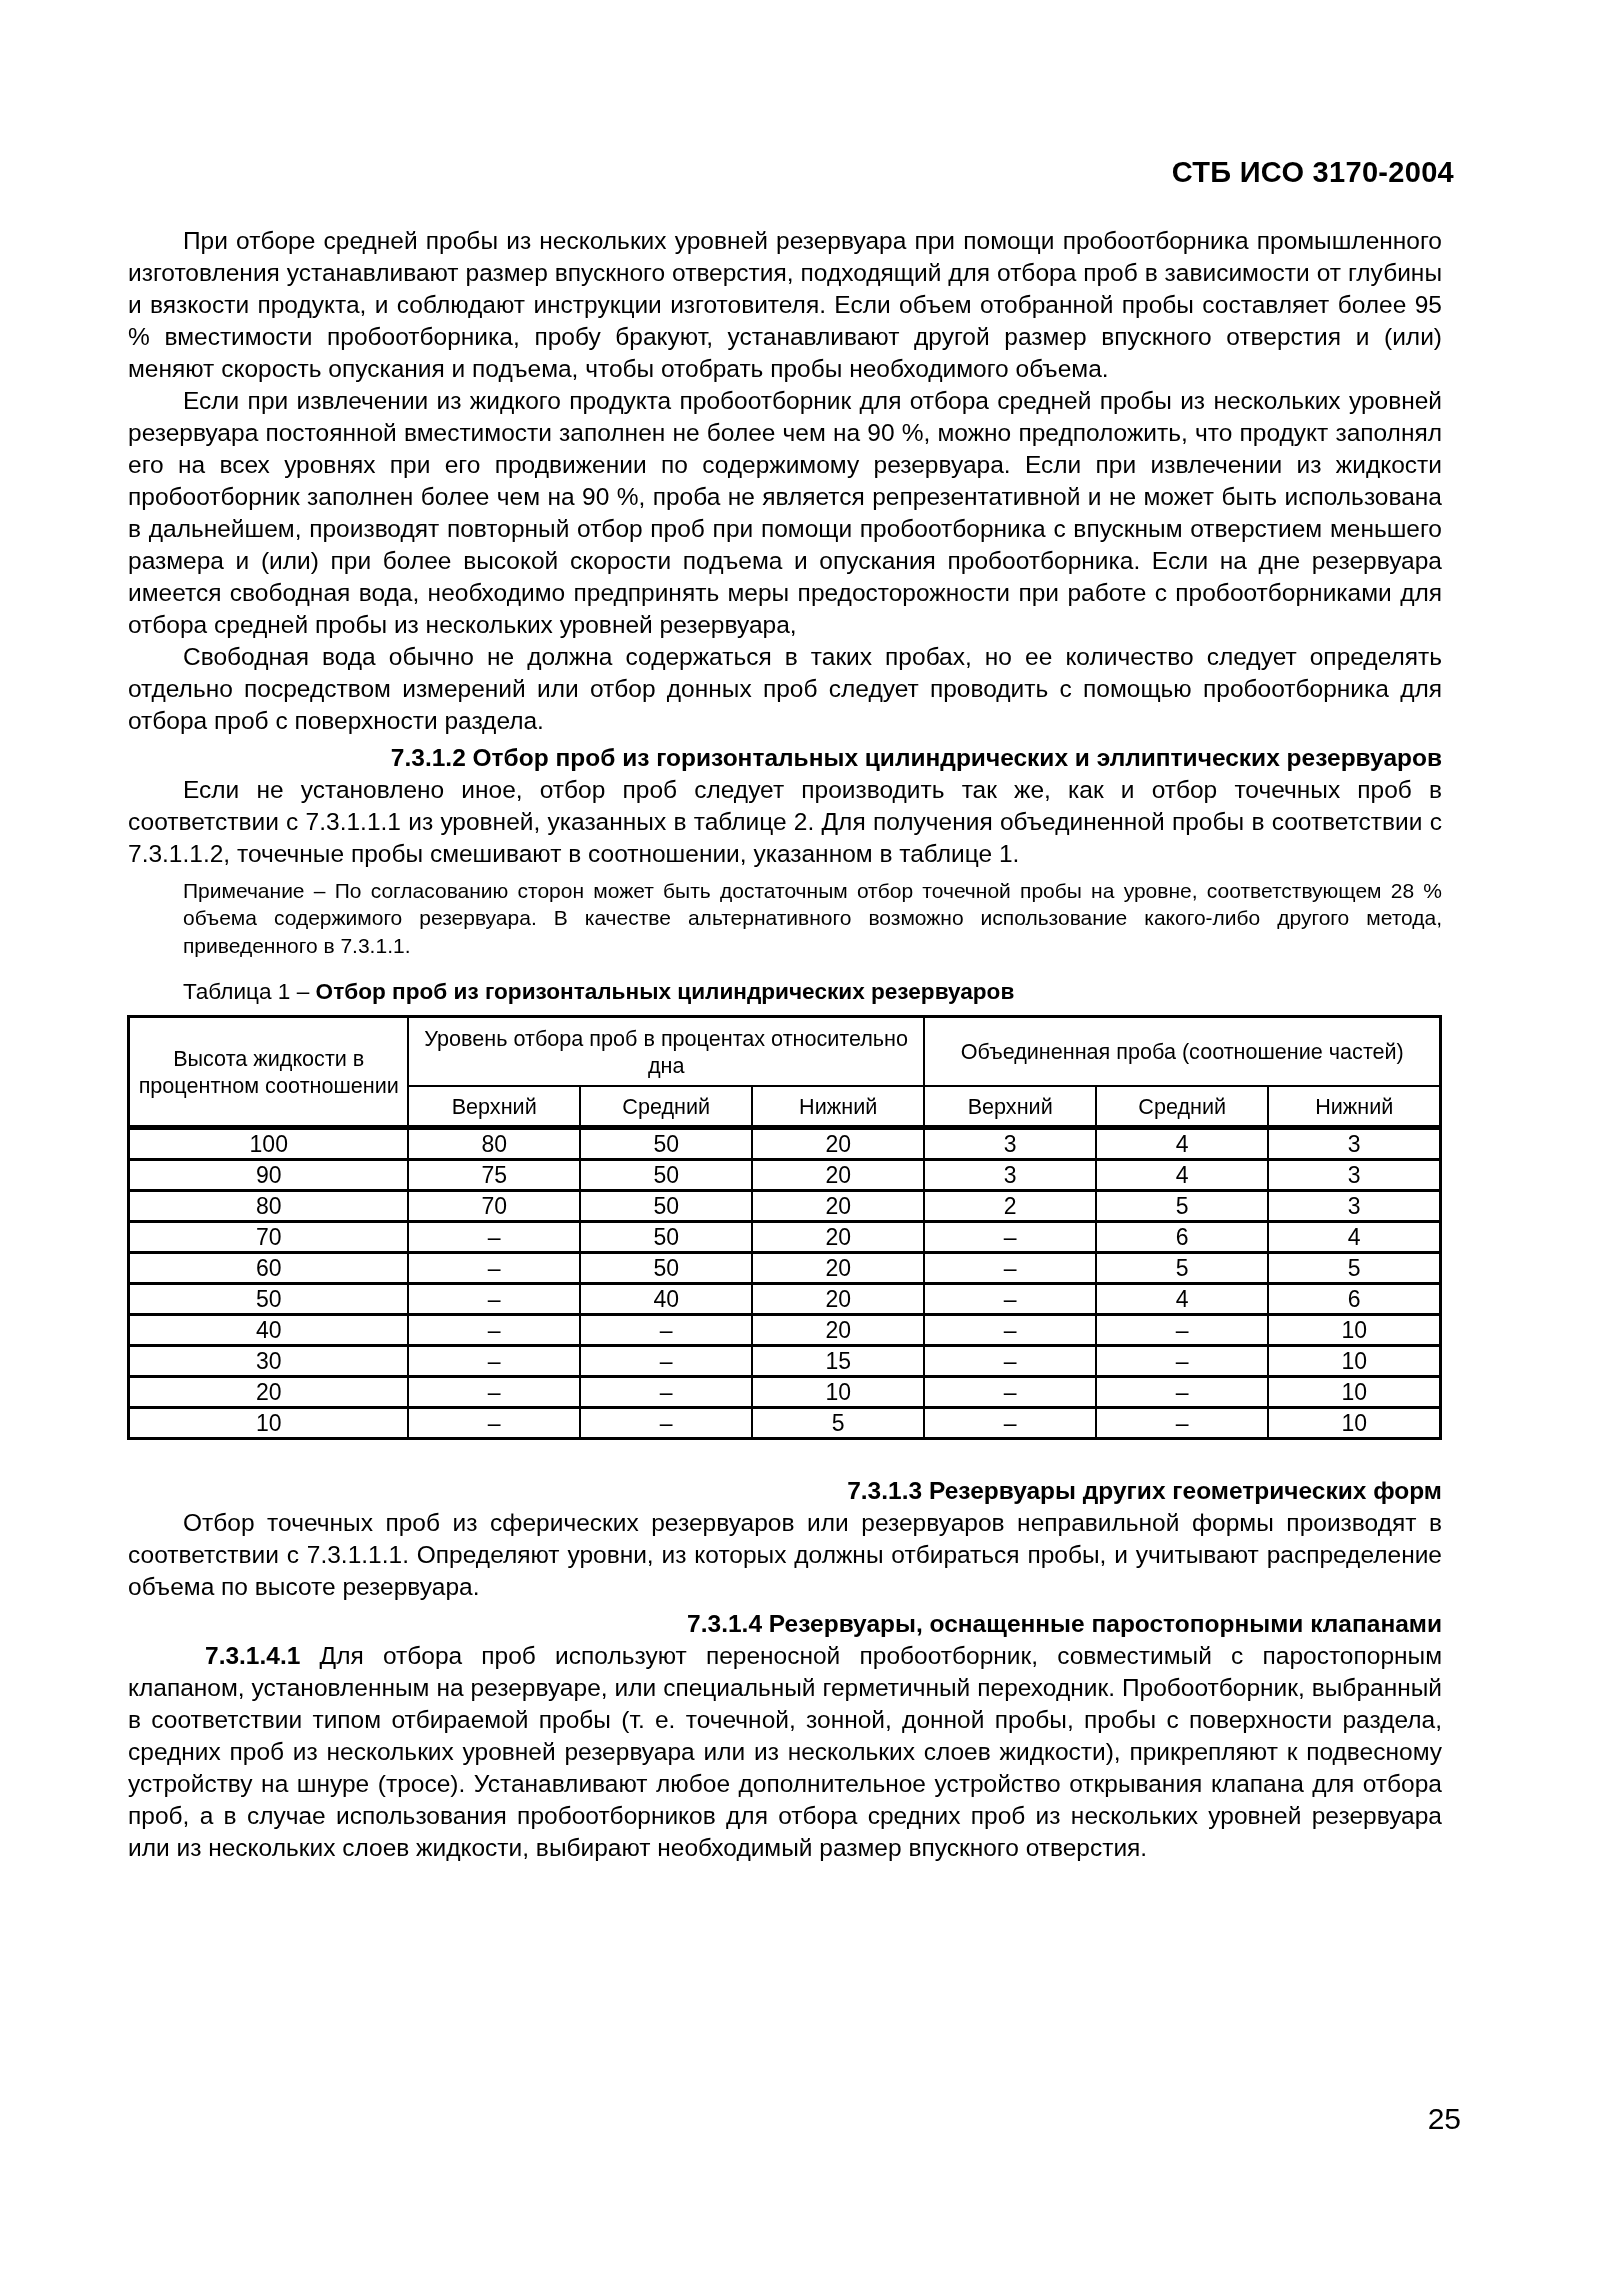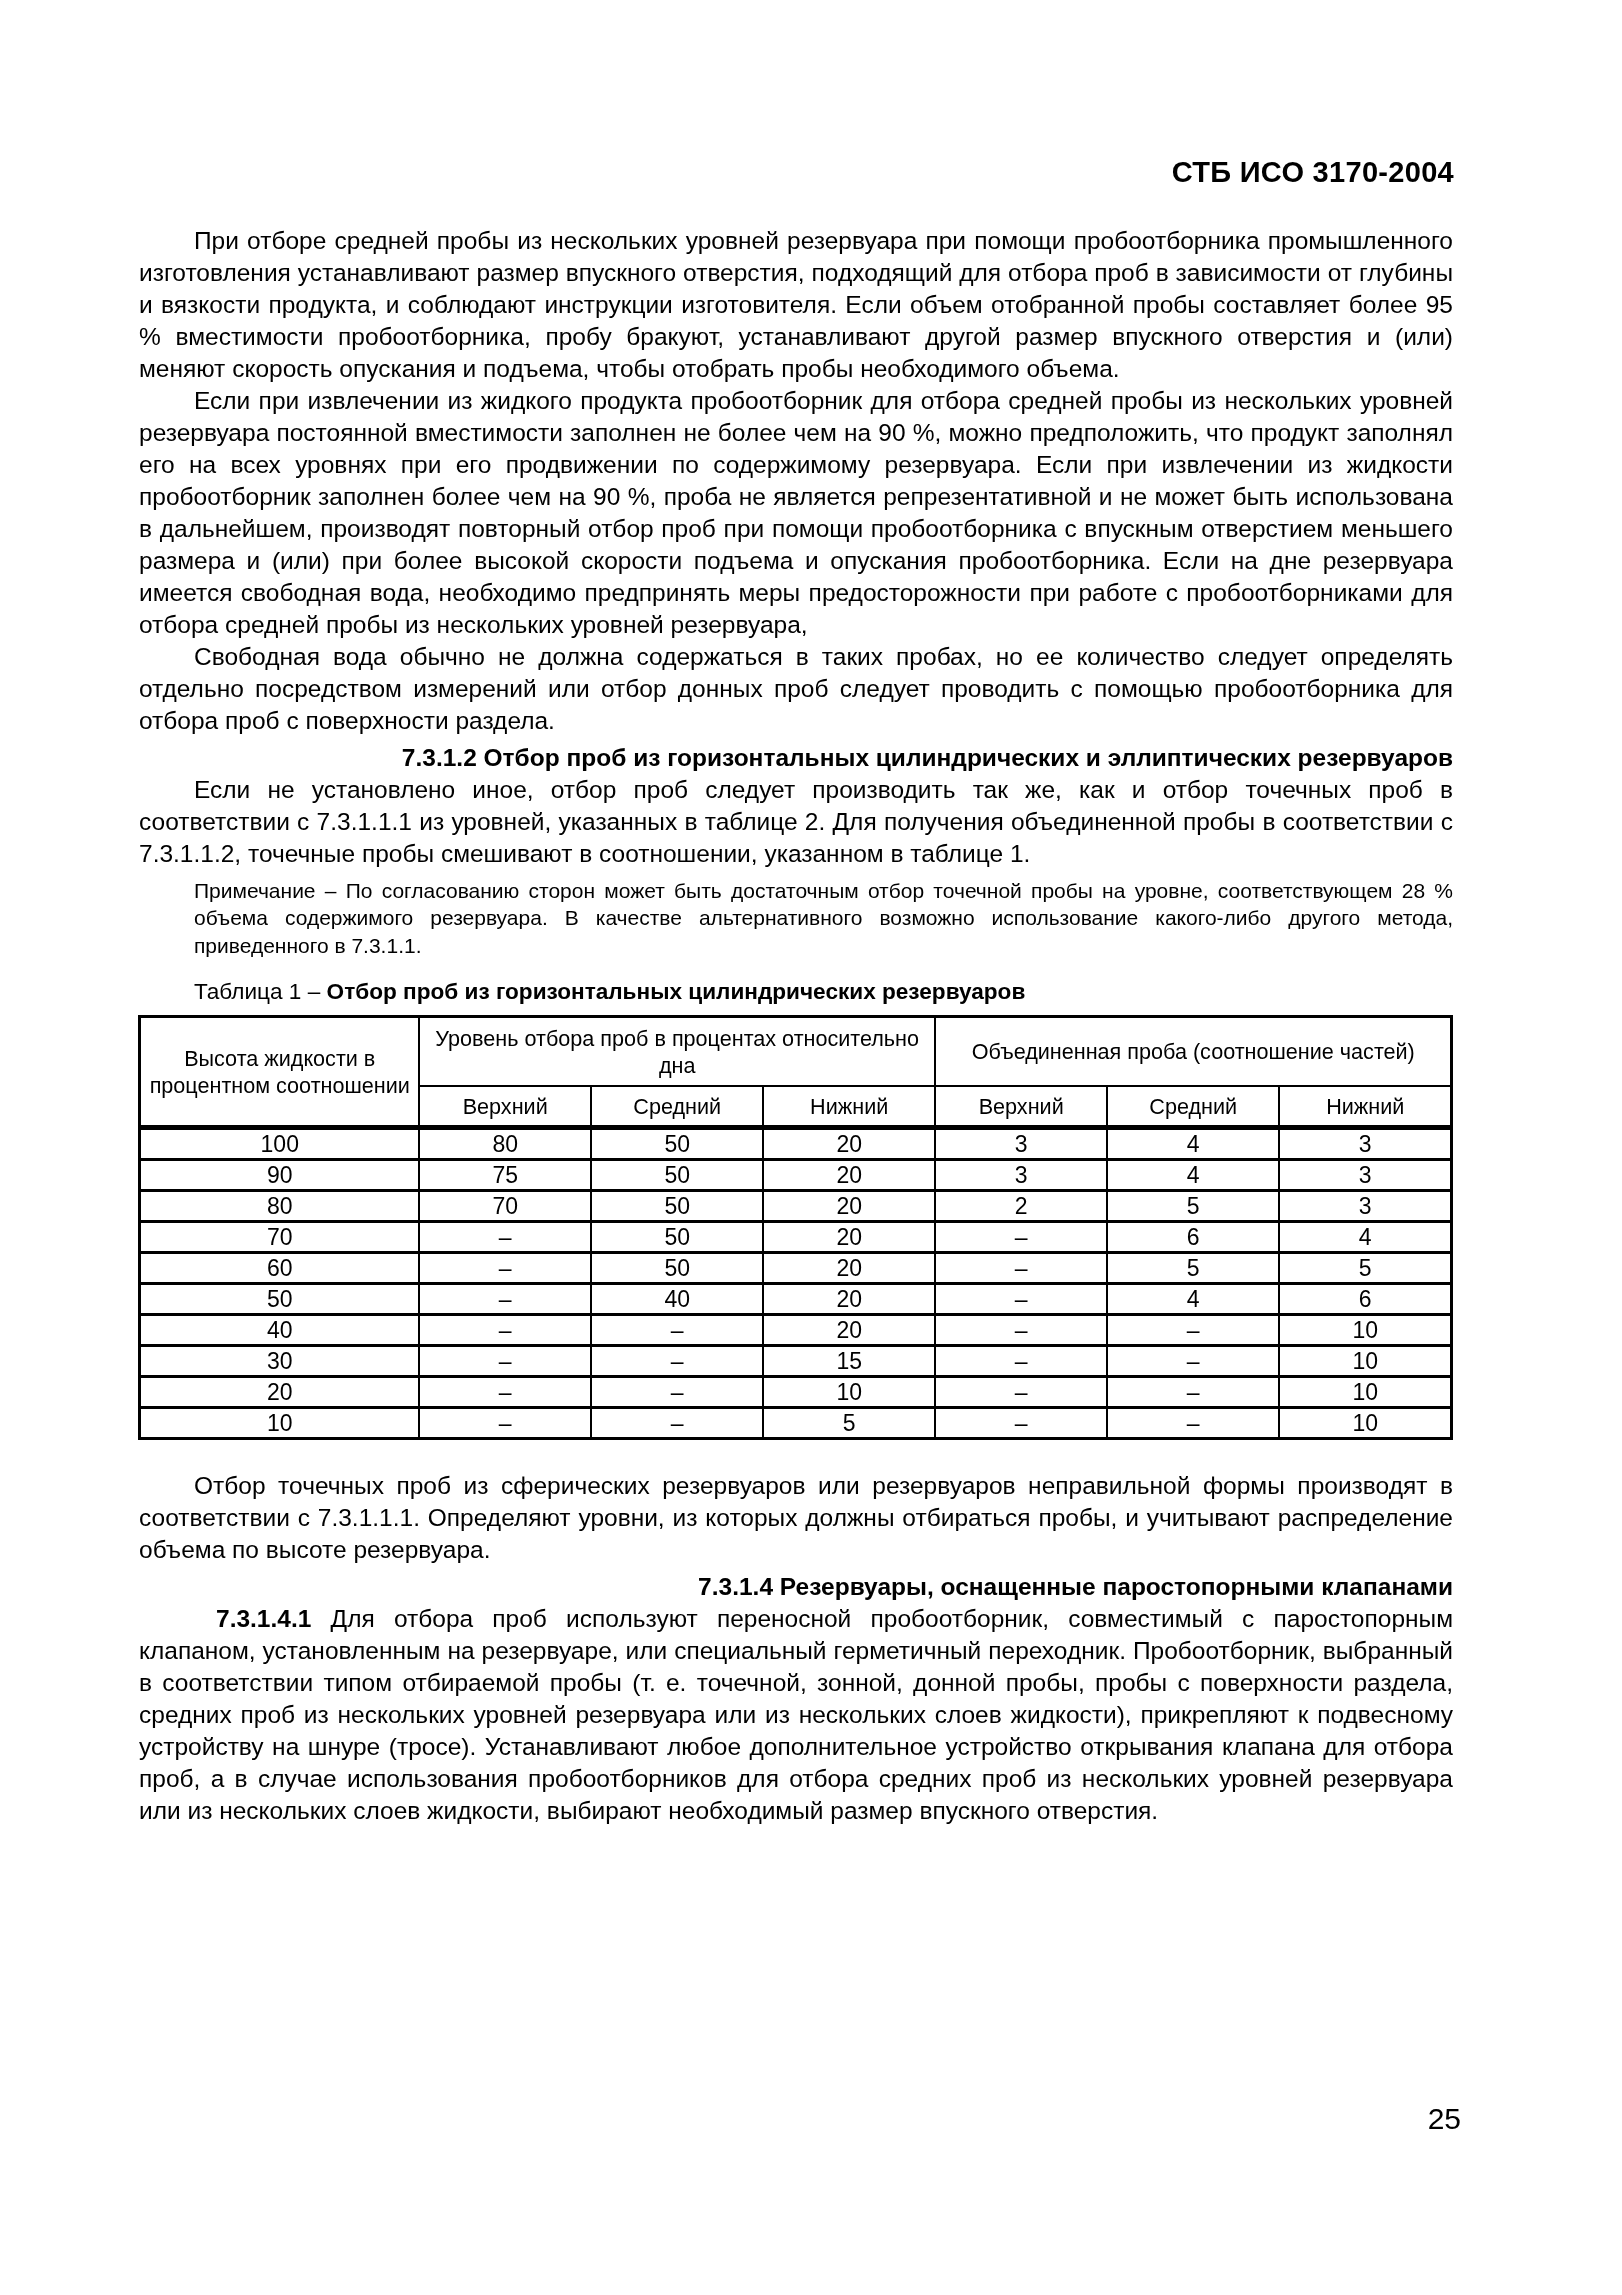--- a/index.html
+++ b/index.html
@@ -1,19 +1,19 @@
 <!DOCTYPE html>
 <html style="font-size:10.5px"><head>
 <meta charset="utf-8">
 <style>
   html, body { margin: 0; padding: 0; background: #ffffff; }
   body { width: 1623px; height: 2295px; position: relative; overflow: hidden;
          font-family: "Liberation Sans", sans-serif; color: #000; }
   .page-header { position: absolute; top: 156px; right: 169px; font-size: 29px; font-weight: bold; letter-spacing: 0.3px; }
-  .content { position: absolute; left: 139px; top: 225px; width: 1314px; }
+  .content { position: absolute; left: 128px; top: 225px; width: 1314px; }
   .para { font-size: 24.5px; line-height: 32px; text-align: justify; text-indent: 55px; margin: 0; }
   .heading { font-size: 24.5px; line-height: 32px; font-weight: bold; text-indent: 55px; margin: 5px 0 0 0; text-align: right; }
   .note { font-size: 21px; line-height: 27.5px; text-align: justify; margin: 6.5px 0 0 55px; }
   .table-caption { font-size: 22.6px; line-height: 29px; margin: 18.3px 0 9.2px 55px; }
   .table-caption b { font-weight: bold; }
   table.data { border-collapse: collapse; width: 1315px; margin-left: -0.7px; font-size: 23px; }
   table.data th, table.data td { border: 2px solid #000; text-align: center; padding: 0; font-weight: normal; }
   table.data th { font-size: 21.6px; line-height: 27px; }
   table.data thead tr.top th { height: 67px; }
   table.data thead tr.sub th { height: 38px; }
@@ -150,20 +150,21 @@
           <td>5</td>
           <td>–</td>
           <td>–</td>
           <td>10</td>
       </tr>
     </tbody>
   </table>
 
   <div class="section-gap"></div>
 
+  <p class="heading">7.3.1.3 Резервуары других геометрических форм</p>
   <p class="para">Отбор точечных проб из сферических резервуаров или резервуаров неправильной формы производят в соответствии с 7.3.1.1.1. Определяют уровни, из которых должны отбираться пробы, и учитывают распределение объема по высоте резервуара.</p>
 
   <p class="heading">7.3.1.4 Резервуары, оснащенные паростопорными клапанами</p>
   <p class="para"><span class="inline-bold">7.3.1.4.1</span><span> Для отбора проб используют переносной пробоотборник, совместимый с паростопорным клапаном, установленным на резервуаре, или специальный герметичный переходник. Пробоотборник, выбранный в соответствии типом отбираемой пробы (т. е. точечной, зонной, донной пробы, пробы с поверхности раздела, средних проб из нескольких уровней резервуара или из нескольких слоев жидкости), прикрепляют к подвесному устройству на шнуре (тросе). Устанавливают любое дополнительное устройство открывания клапана для отбора проб, а  в случае использования пробоотборников для отбора средних проб из нескольких уровней резервуара или из нескольких слоев жидкости, выбирают необходимый размер впускного отверстия.</span></p>
 </div>
 
 <div class="page-number">25</div>
 
 
 </body></html>

